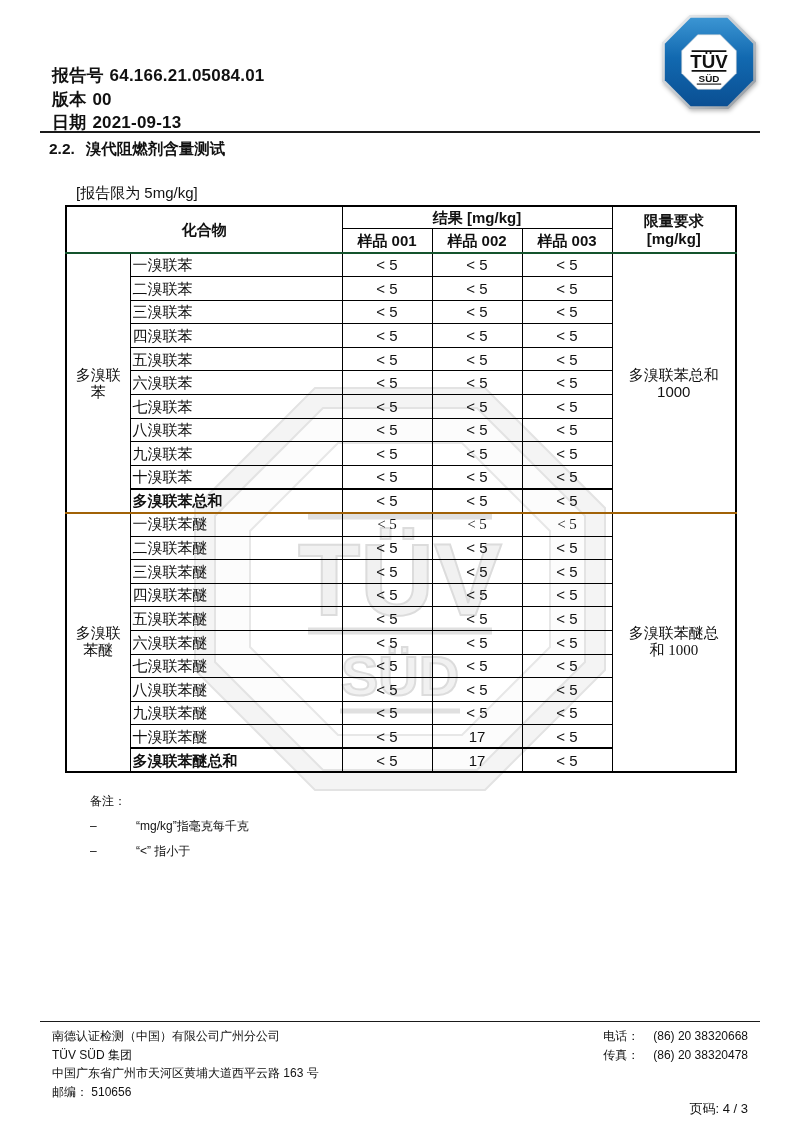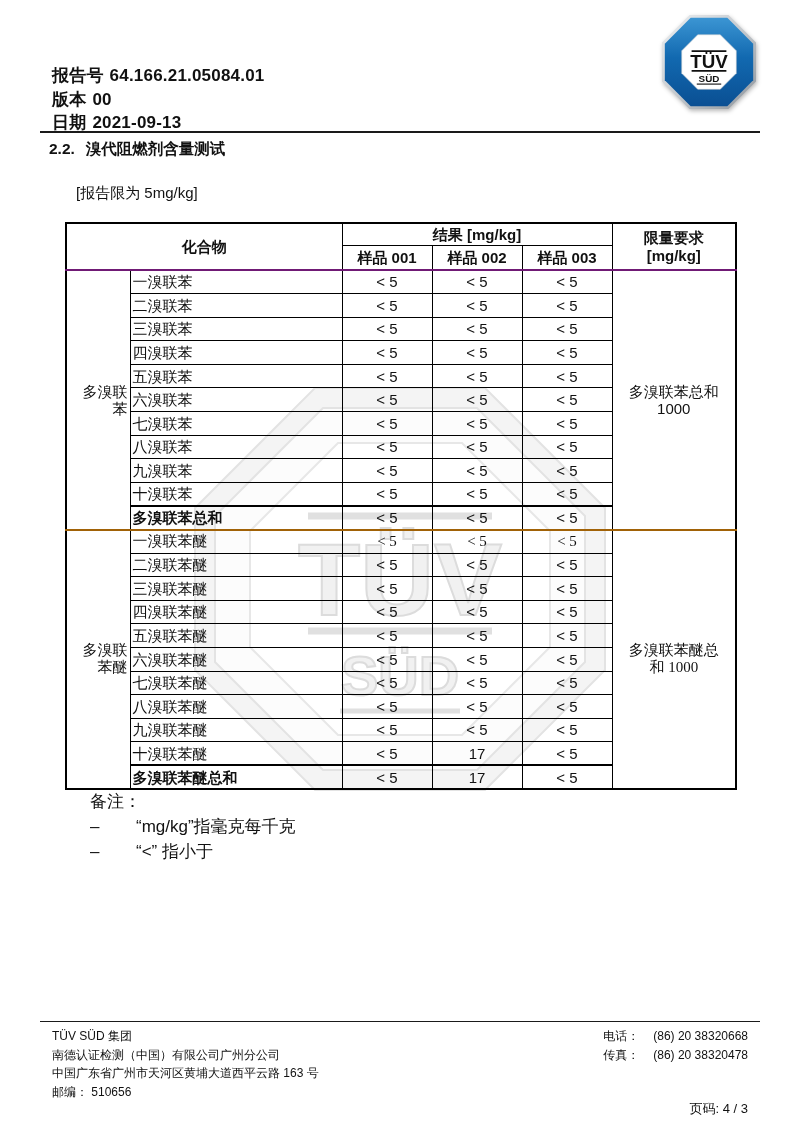--- a/index.html
+++ b/index.html
@@ -19,42 +19,42 @@
 
   .top-rule { position:absolute; left:40px; top:131px; width:720px; border-top:2px solid #1a1a1a; }
 
   .section-title { position:absolute; left:49px; top:139px; font-size:15.5px; font-weight:bold; }
   .section-title .sec-num { margin-right:11px; }
 
   .method-line { position:absolute; left:59px; top:161px; width:700px; font-size:15px; }
   .report-limit { position:absolute; left:76px; top:184px; font-size:15px; }
 
   
-  table.results { position:absolute; left:65px; top:222px; width:670px; border-collapse:collapse; table-layout:fixed; font-size:15px; background:transparent; }
+  table.results { position:absolute; left:65px; top:205px; width:670px; border-collapse:collapse; table-layout:fixed; font-size:15px; background:transparent; }
   table.results { border:2px solid #000; }
   table.results th, table.results td { border:1px solid #000; padding:0 2px; line-height:1.15; }
   col.c-group { width:64px; } col.c-name { width:212px; }
   col.c-s1, col.c-s2, col.c-s3 { width:90px; }
   col.c-limit { width:124px; }
   thead th { font-weight:bold; text-align:center; }
   thead tr.h1 { height:22px; }
   thead tr.h2 { height:25px; }
   th.limit-head { white-space:pre-line; line-height:1.35; }
   tbody td { height:23.6px; }
-  tbody tr:first-child td { border-top:2px solid #701a75; }
-  td.group-cell { white-space:pre-line; text-align:right; padding-left:8px; vertical-align:middle; line-height:1.35; }
+  tbody tr:first-child td { border-top:2px solid #14532d; }
+  td.group-cell { white-space:pre-line; text-align:center; padding-left:8px; vertical-align:middle; line-height:1.35; }
   td.compound-cell { text-align:left; padding-left:16px; }
   td.value-cell { text-align:center; }
   td.limit-cell { white-space:pre-line; text-align:center; vertical-align:middle; line-height:1.5; }
   tr.total-row td { border-top:2px solid #000; }
   tr.total-row td.compound-cell { font-weight:bold; }
   tr.group-start td { border-top:2px solid #a16207;font-family:Liberation Serif, serif; }
 
   
-  .notes { position:absolute; left:90px; top:789px; font-size:17px; line-height:25px; }
+  .notes { position:absolute; left:90px; top:789px; font-size:12px; line-height:25px; }
   .note-item { display:flex; }
   .note-item .bullet { width:46px; }
 
   
   .footer-rule { position:absolute; left:40px; top:1021px; width:720px; border-top:1.5px solid #1a1a1a; }
   .footer-left { position:absolute; left:52px; top:1027px; font-size:12px; line-height:18.5px; }
   .footer-right { position:absolute; left:520px; top:1027px; width:228px; font-size:12px; line-height:18.5px; }
   .footer-right .frow { display:flex; justify-content:flex-end; gap:14px; }
   .page-number { position:absolute; right:52px; top:1100px; font-size:13px; }
 
@@ -297,22 +297,22 @@
         <span>“mg/kg”指毫克每千克</span>
       </div>
       <div class="note-item">
         <span class="bullet">–</span>
         <span>“&lt;” 指小于</span>
       </div>
     </div>
 
     <div class="footer-rule"></div>
     <div class="footer-left">
+      <div>南德认证检测（中国）有限公司广州分公司</div>
       <div>TÜV SÜD 集团</div>
-      <div>南德认证检测（中国）有限公司广州分公司</div>
       <div>中国广东省广州市天河区黄埔大道西平云路 163 号</div>
       <div>邮编： 510656</div>
     </div>
     <div class="footer-right">
       <div class="frow">
         <span>电话：</span>
         <span>(86) 20 38320668</span>
       </div>
       <div class="frow">
         <span>传真：</span>

